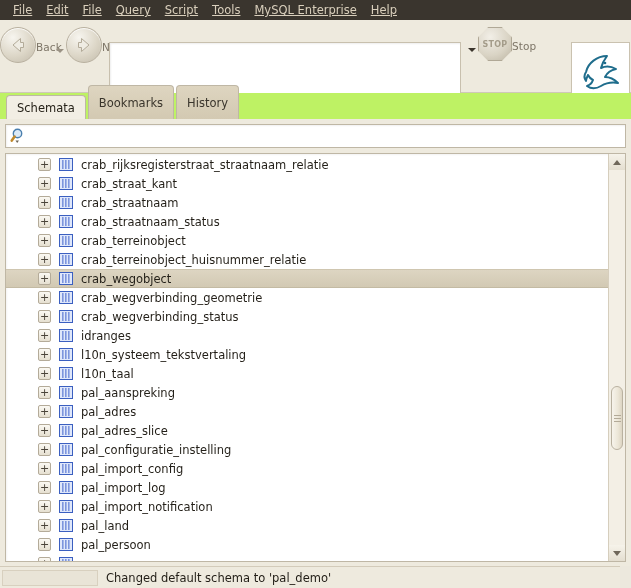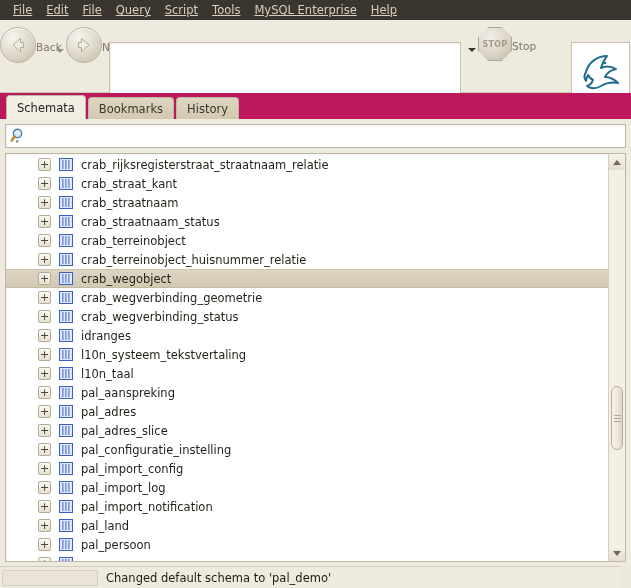--- a/index.html
+++ b/index.html
@@ -115,35 +115,35 @@
     right: 1px; top: 22px;
     width: 59px; height: 62px;
     background: #ffffff;
     border: 1px solid #cac2b0;
     display: flex; align-items: center; justify-content: center;
   }
 
   
   .tabstrip {
     height: 26px;
-    background: #be185d;
+    background: #bef264;
     display: flex;
     align-items: flex-end;
     padding-left: 6px;
     position: relative;
   }
   .tabstrip::after {
     content: "";
     position: absolute;
     left: 0; right: 0; bottom: 0;
     height: 1px;
     background: #c5bda c;
   }
   .tab {
-    height: 22px;
+    height: 34px;
     padding: 0 10px;
     display: flex; align-items: center;
     font-size: 11.5px;
     color: #3a352c;
     border: 1px solid #bfb7a5;
     border-bottom: none;
     border-radius: 4px 4px 0 0;
     background: linear-gradient(to bottom, #ded5c0, #d3c9b2);
     margin-right: 2px;
     cursor: default;

